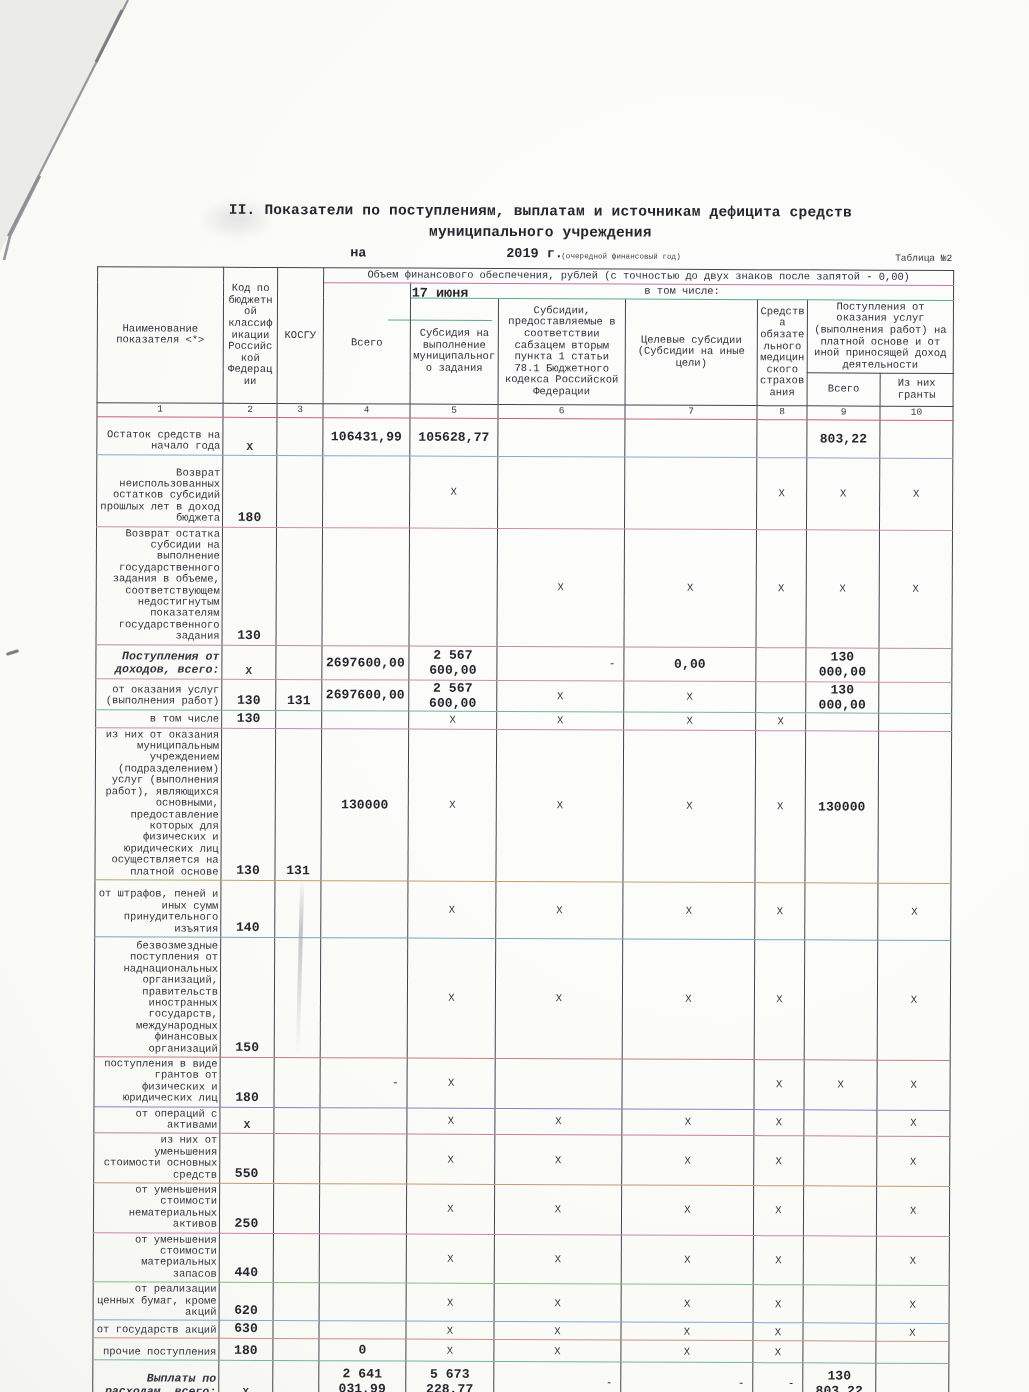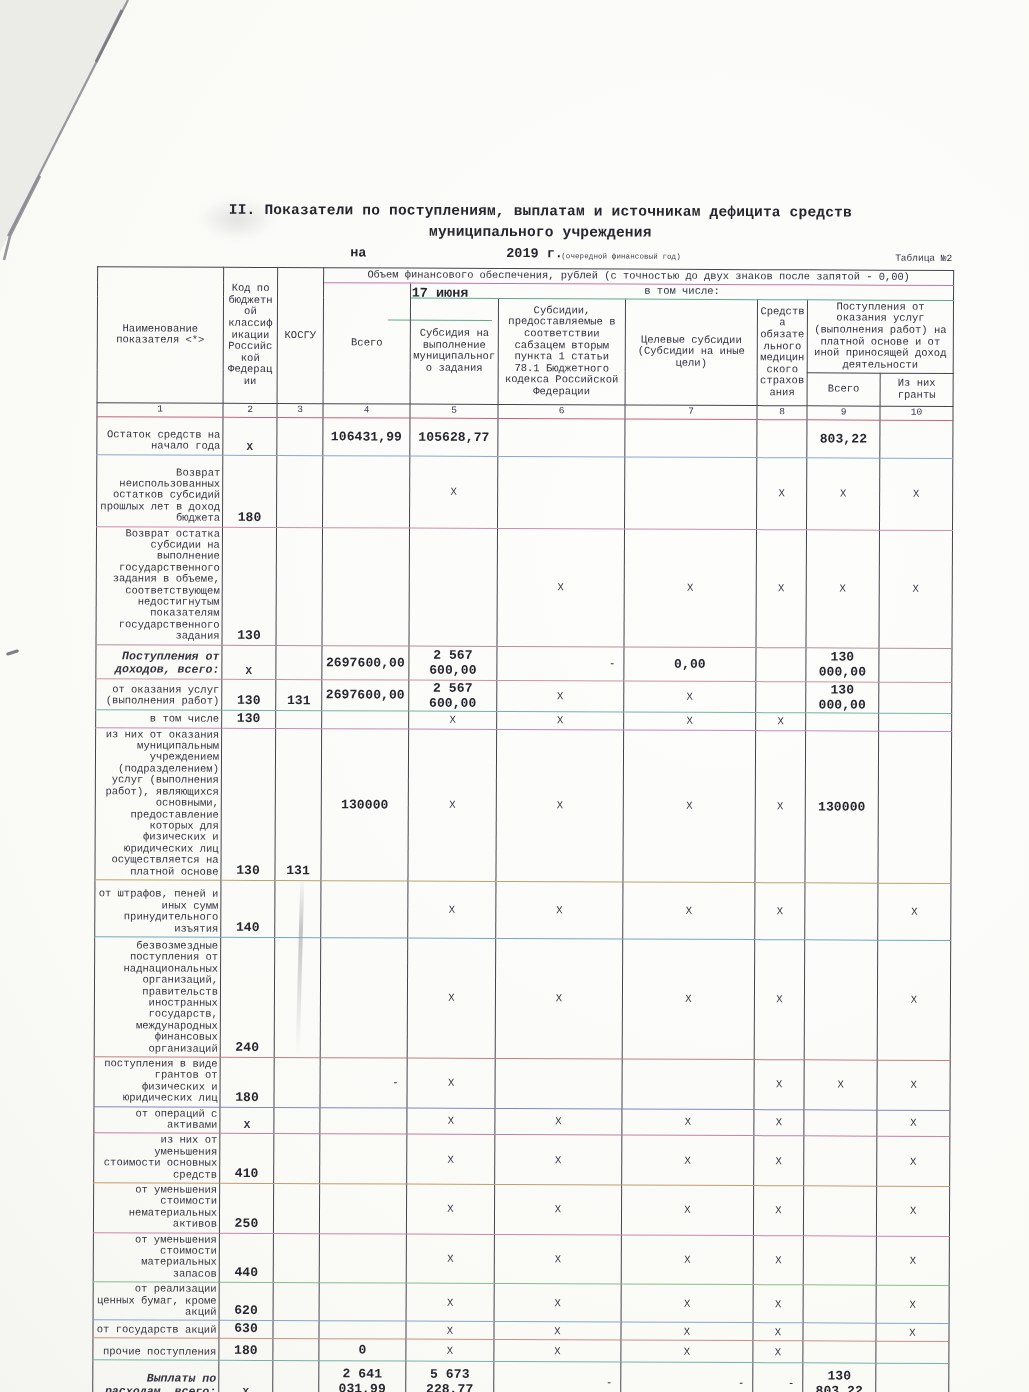--- a/index.html
+++ b/index.html
@@ -227,21 +227,21 @@
             <td class="dcell"></td>
             <td class="dcell">X</td>
             <td class="dcell">X</td>
             <td class="dcell">X</td>
             <td class="dcell">X</td>
             <td class="dcell"></td>
             <td class="dcell">X</td>
           </tr>
           <tr class="" style="height: 120px; --bb: #c48181;">
             <td class="lbl">безвозмездные поступления от наднациональных организаций, правительств иностранных государств, международных финансовых организаций</td>
-            <td class="code num">240</td>
+            <td class="code num">150</td>
             <td class="code"></td>
             <td class="dcell"></td>
             <td class="dcell">X</td>
             <td class="dcell">X</td>
             <td class="dcell">X</td>
             <td class="dcell">X</td>
             <td class="dcell"></td>
             <td class="dcell">X</td>
           </tr>
           <tr class="" style="height: 45px; --bb: #8188c4;">
@@ -263,21 +263,21 @@
             <td class="dcell"></td>
             <td class="dcell">X</td>
             <td class="dcell">X</td>
             <td class="dcell">X</td>
             <td class="dcell">X</td>
             <td class="dcell"></td>
             <td class="dcell">X</td>
           </tr>
           <tr class="" style="height: 45px; --bb: #c49c70;">
             <td class="lbl">из них от уменьшения стоимости основных средств</td>
-            <td class="code num">410</td>
+            <td class="code num">550</td>
             <td class="code"></td>
             <td class="dcell"></td>
             <td class="dcell">X</td>
             <td class="dcell">X</td>
             <td class="dcell">X</td>
             <td class="dcell">X</td>
             <td class="dcell"></td>
             <td class="dcell">X</td>
           </tr>
           <tr class="" style="height: 45px; --bb: #cc86b0;">

